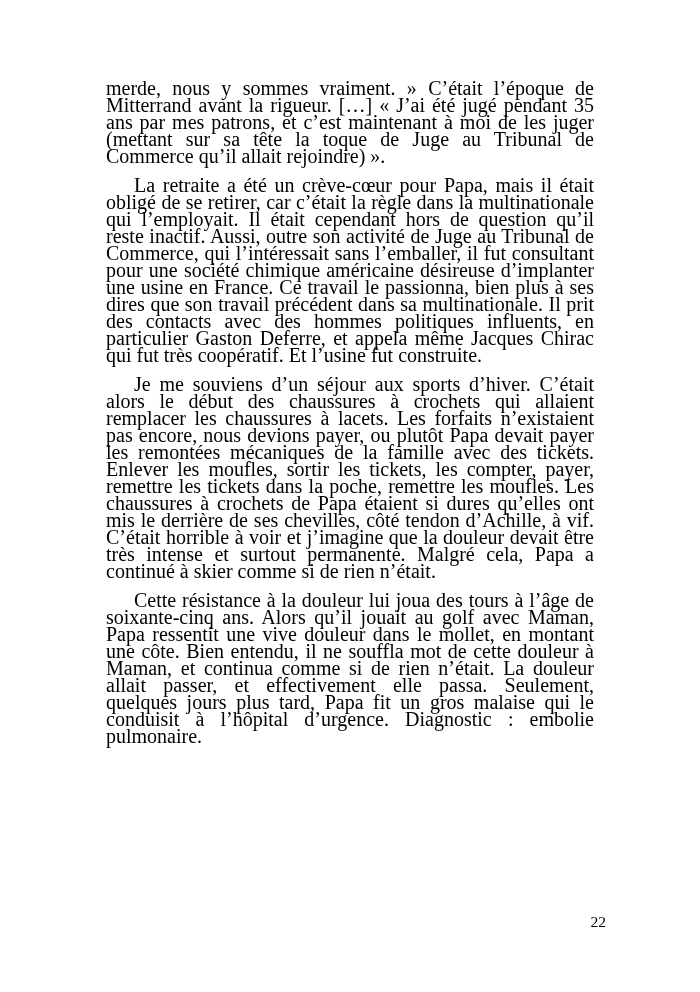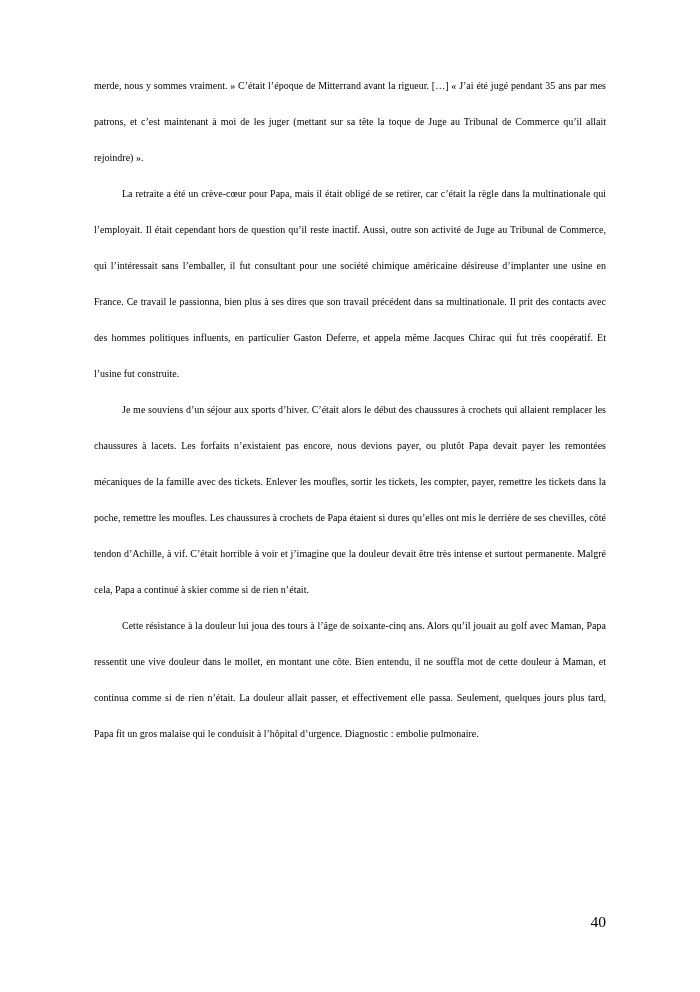--- a/index.html
+++ b/index.html
@@ -20,24 +20,24 @@
     height: 992px;
     background: #ffffff;
   }
   .text-block {
     position: absolute;
     left: 94px;
     top: 68px;
     width: 512px;
   }
   .para {
-    margin: 0;
+    margin: 12px;
     padding: 0;
-    font-size: 10px;
-    line-height: 36px;
+    font-size: 20px;
+    line-height: 17px;
     text-align: justify;
     text-justify: inter-word;
     text-indent: 28px;
     hyphens: none;
     -webkit-hyphens: none;
     word-spacing: 0px;
   }
   .para.first {
     text-indent: 0;
   }
@@ -58,15 +58,15 @@
 
 <div class="page">
 
   <div class="text-block">
     <p class="para first">merde, nous y sommes vraiment. » C’était l’époque de Mitterrand avant la rigueur. […] « J’ai été jugé pendant 35 ans par mes patrons, et c’est maintenant à moi de les juger (mettant sur sa tête la toque de Juge au Tribunal de Commerce qu’il allait rejoindre) ».</p>
     <p class="para">La retraite a été un crève-cœur pour Papa, mais il était obligé de se retirer, car c’était la règle dans la multinationale qui l’employait. Il était cependant hors de question qu’il reste inactif. Aussi, outre son activité de Juge au Tribunal de Commerce, qui l’intéressait sans l’emballer, il fut consultant pour une société chimique américaine désireuse d’implanter une usine en France. Ce travail le passionna, bien plus à ses dires que son travail précédent dans sa multinationale. Il prit des contacts avec des hommes politiques influents, en particulier Gaston Deferre, et appela même Jacques Chirac qui fut très coopératif. Et l’usine fut construite.</p>
     <p class="para">Je me souviens d’un séjour aux sports d’hiver. C’était alors le début des chaussures à crochets qui allaient remplacer les chaussures à lacets. Les forfaits n’existaient pas encore, nous devions payer, ou plutôt Papa devait payer les remontées mécaniques de la famille avec des tickets. Enlever les moufles, sortir les tickets, les compter, payer, remettre les tickets dans la poche, remettre les moufles. Les chaussures à crochets de Papa étaient si dures qu’elles ont mis le derrière de ses chevilles, côté tendon d’Achille, à vif. C’était horrible à voir et j’imagine que la douleur devait être très intense et surtout permanente. Malgré cela, Papa a continué à skier comme si de rien n’était.</p>
     <p class="para">Cette résistance à la douleur lui joua des tours à l’âge de soixante-cinq ans. Alors qu’il jouait au golf avec Maman, Papa ressentit une vive douleur dans le mollet, en montant une côte. Bien entendu, il ne souffla mot de cette douleur à Maman, et continua comme si de rien n’était. La douleur allait passer, et effectivement elle passa. Seulement, quelques jours plus tard, Papa fit un gros malaise qui le conduisit à l’hôpital d’urgence. Diagnostic : embolie pulmonaire.</p>
   </div>
 
-  <div class="folio">40</div>
+  <div class="folio">22</div>
 
 </div>
 
 </body></html>

